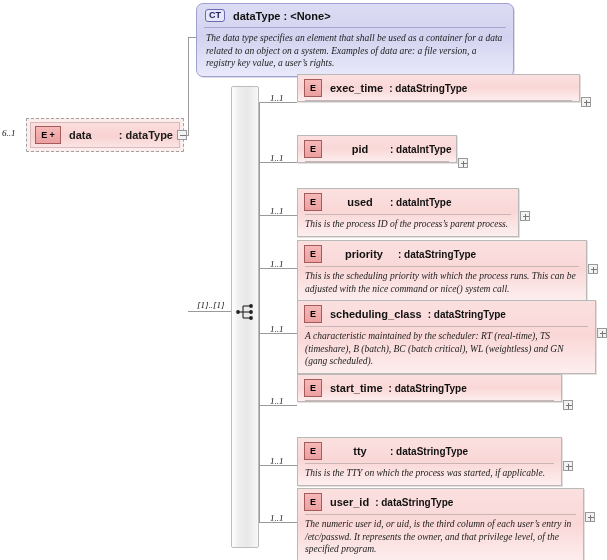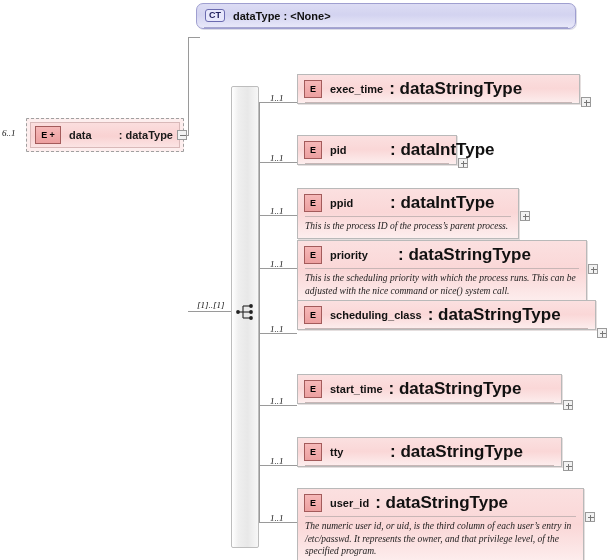--- a/index.html
+++ b/index.html
@@ -63,21 +63,21 @@
   }
   .tog::before{
     content:"";position:absolute;left:2px;top:4px;width:6px;height:1px;background:#777;
   }
   .tog.plus::after{
     content:"";position:absolute;left:4px;top:2px;width:1px;height:6px;background:#777;
   }
 
   
   .ct-box{
-    position:absolute;left:196px;top:3px;width:380px;
+    position:absolute;left:196px;top:3px;width:318px;
     border:1px solid #9f9fd0;
     border-radius:7px;
     background:linear-gradient(to bottom,#dcdcf4 0%,#d3d3f0 45%,#e9e9fa 100%);
     box-sizing:border-box;
     box-shadow:1px 1px 0 rgba(120,120,160,.25);
   }
   .ct-head{display:flex;align-items:center;padding:5px 8px 5px 8px;}
   .ct-badge{
     border:1px solid #6b6bb0;border-radius:3px;
     background:#e7e7fb;
@@ -106,22 +106,22 @@
 
   
   .el-box{
     position:absolute;
     border:1px solid #b9b9b9;
     background:linear-gradient(to bottom,#fbe0e0 0%,#fad7d7 48%,#fdeeee 100%);
     box-sizing:border-box;
     box-shadow:1px 1px 0 rgba(160,140,140,.28);
   }
   .el-head{display:flex;align-items:center;padding:4px 7px 3px 6px;}
-  .el-name{font-size:11px;font-weight:bold;color:#111;white-space:nowrap;}
-  .el-colon{font-size:17px;font-weight:bold;color:#111;white-space:nowrap;}
+  .el-name{font-size:11px;font-weight:bold;color:#111;white-space:nowrap;text-align:center;}
+  .el-colon{font-size:10px;font-weight:bold;color:#111;white-space:nowrap;}
   .el-name.pad{min-width:60px;display:inline-block;}
   .el-sep{height:1px;background:#c8b6b6;margin:0 7px;}
   .el-doc{
     font-family:"Liberation Serif", serif;
     font-size:9.5px;font-style:italic;color:#1b1b1b;
     line-height:1.33;
     padding:3px 8px 5px 7px;
   }
 </style>
 </head>
@@ -160,20 +160,21 @@
     </div>
   </div>
   <div class="tog" style="left:177px;top:130px;"></div>
 
   <div class="ct-box">
     <div class="ct-head">
       <span class="ct-badge">CT</span>
       <span class="ct-title">dataType : &lt;None&gt;</span>
     </div>
     <div class="ct-sep"></div>
+    <div class="ct-doc">The data type specifies an element that shall be used as a container for a data related to an object on a system. Examples of data are: a file version, a registry key value, a user’s rights.</div>
   </div>
 
   <div class="seq-bar"></div>
   <div class="occur" style="left:197px;top:300px;">[1]..[1]</div>
   <div class="seq-glyph">
     <svg width="22" height="18" viewBox="0 0 22 18">
       <line x1="1" y1="9" x2="7" y2="9" stroke="#333" stroke-width="1.2"></line>
       <line x1="7" y1="3" x2="7" y2="15" stroke="#333" stroke-width="1.2"></line>
       <line x1="7" y1="3" x2="14" y2="3" stroke="#333" stroke-width="1.2"></line>
       <line x1="7" y1="9" x2="14" y2="9" stroke="#333" stroke-width="1.2"></line>
@@ -210,21 +211,21 @@
     <div class="el-sep"></div>
   </div>
   <div class="tog plus" style="left:458px;top:158px;"></div>
 
   <div class="occur" style="left:270px;top:206px;">1..1</div>
   <div class="el-box" style="left:297px;top:188px;width:222px;">
     <div class="el-head">
       <span class="eicon noplus">
           <span>E</span>
         </span>
-      <span class="el-name pad">ppid</span>
+      <span class="el-name pad">used</span>
       <span class="el-colon">: dataIntType</span>
     </div>
     <div class="el-sep"></div>
     <div class="el-doc">This is the process ID of the process’s parent process.</div>
   </div>
   <div class="tog plus" style="left:520px;top:211px;"></div>
 
   <div class="occur" style="left:270px;top:259px;">1..1</div>
   <div class="el-box" style="left:297px;top:240px;width:290px;">
     <div class="el-head">
@@ -242,20 +243,21 @@
   <div class="occur" style="left:270px;top:324px;">1..1</div>
   <div class="el-box" style="left:297px;top:300px;width:299px;">
     <div class="el-head">
       <span class="eicon noplus">
           <span>E</span>
         </span>
       <span class="el-name">scheduling_class</span>
       <span class="el-colon" style="margin-left:6px;">: dataStringType</span>
     </div>
     <div class="el-sep"></div>
+    <div class="el-doc">A characteristic maintained by the scheduler: RT (real-time), TS (timeshare), B (batch), BC (batch critical), WL (weightless) and GN (gang scheduled).</div>
   </div>
   <div class="tog plus" style="left:597px;top:328px;"></div>
 
   <div class="occur" style="left:270px;top:396px;">1..1</div>
   <div class="el-box" style="left:297px;top:374px;width:265px;">
     <div class="el-head">
       <span class="eicon noplus">
           <span>E</span>
         </span>
       <span class="el-name">start_time</span>
@@ -268,20 +270,21 @@
   <div class="occur" style="left:270px;top:456px;">1..1</div>
   <div class="el-box" style="left:297px;top:437px;width:265px;">
     <div class="el-head">
       <span class="eicon noplus">
           <span>E</span>
         </span>
       <span class="el-name pad">tty</span>
       <span class="el-colon">: dataStringType</span>
     </div>
     <div class="el-sep"></div>
+    <div class="el-doc">This is the TTY on which the process was started, if applicable.</div>
   </div>
   <div class="tog plus" style="left:563px;top:461px;"></div>
 
   <div class="occur" style="left:270px;top:513px;">1..1</div>
   <div class="el-box" style="left:297px;top:488px;width:287px;">
     <div class="el-head">
       <span class="eicon noplus">
           <span>E</span>
         </span>
       <span class="el-name">user_id</span>

